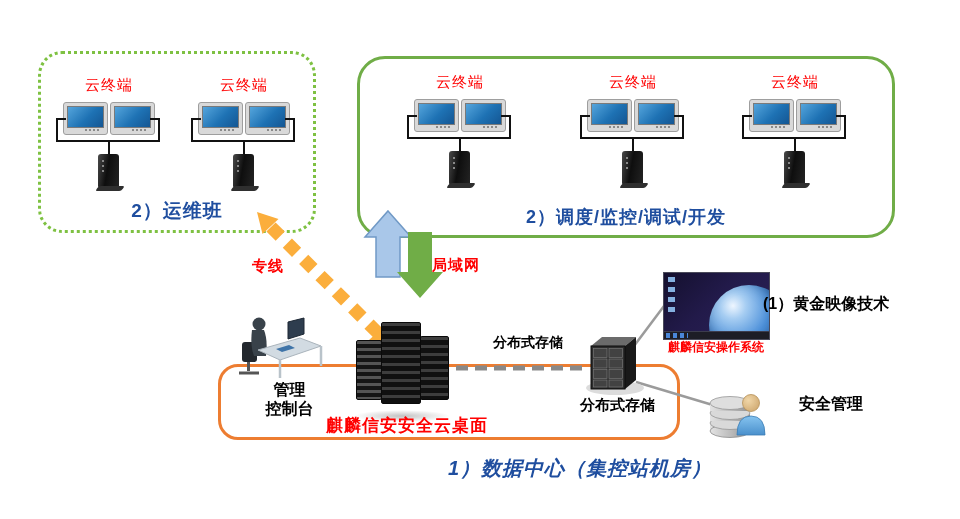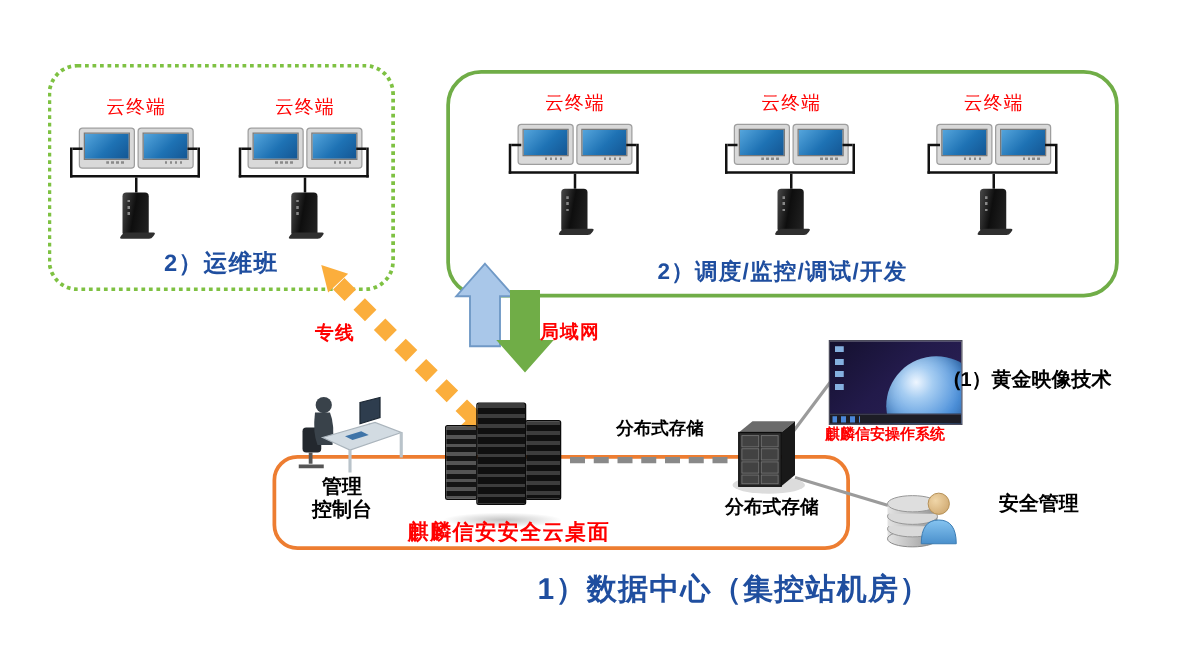--- a/index.html
+++ b/index.html
@@ -257,26 +257,26 @@
       <path d="M31,52 Q31,33 45,33 Q59,33 59,52 Z" fill="url(#gblue)" stroke="#3a7cb4" stroke-width="0.8"></path>
     </g>
   </svg>
 
   <div class="lbl lbl-red" style="left:252px;top:257px;font-size:15px;letter-spacing:1px;">专线</div>
   <div class="lbl lbl-red" style="left:432px;top:256px;font-size:15px;letter-spacing:1px;">局域网</div>
   <div class="lbl lbl-black" style="left:493px;top:334px;font-size:14px;">分布式存储</div>
   <div class="lbl lbl-black" style="left:570px;top:396px;width:95px;text-align:center;font-size:15px;">分布式存储</div>
   <div class="lbl lbl-red" style="left:326px;top:414px;font-size:17px;letter-spacing:1px;">麒麟信安安全云桌面</div>
 
-  <div class="lbl lbl-black" style="left:231px;top:380px;width:85px;text-align:center;font-size:16px;line-height:19px;">
+  <div class="lbl lbl-black" style="left:247px;top:380px;width:85px;text-align:center;font-size:16px;line-height:19px;">
     <div>管理</div>
     <div>控制台</div>
   </div>
 
-  <div class="lbl lbl-red" style="left:660px;top:339px;width:112px;font-size:12px;">麒麟信安操作系统</div>
+  <div class="lbl lbl-red" style="left:660px;top:339px;width:112px;text-align:center;font-size:12px;">麒麟信安操作系统</div>
   <div class="lbl lbl-black" style="left:763px;top:294px;font-size:16px;">(1）黄金映像技术</div>
   <div class="lbl lbl-black" style="left:776px;top:394px;font-size:16px;line-height:20px;">
     <div style="margin-left:23px;">安全管理</div>
   </div>
 
-  <div class="lbl lbl-blue" style="left:430px;top:455px;width:300px;text-align:center;font-size:24px;letter-spacing:1px;">1）数据中心（集控站机房）</div>
+  <div class="lbl lbl-blue" style="left:430px;top:455px;width:300px;text-align:center;font-size:20px;letter-spacing:1px;font-style:italic;">1）数据中心（集控站机房）</div>
 
 </div>
 
 </body></html>

